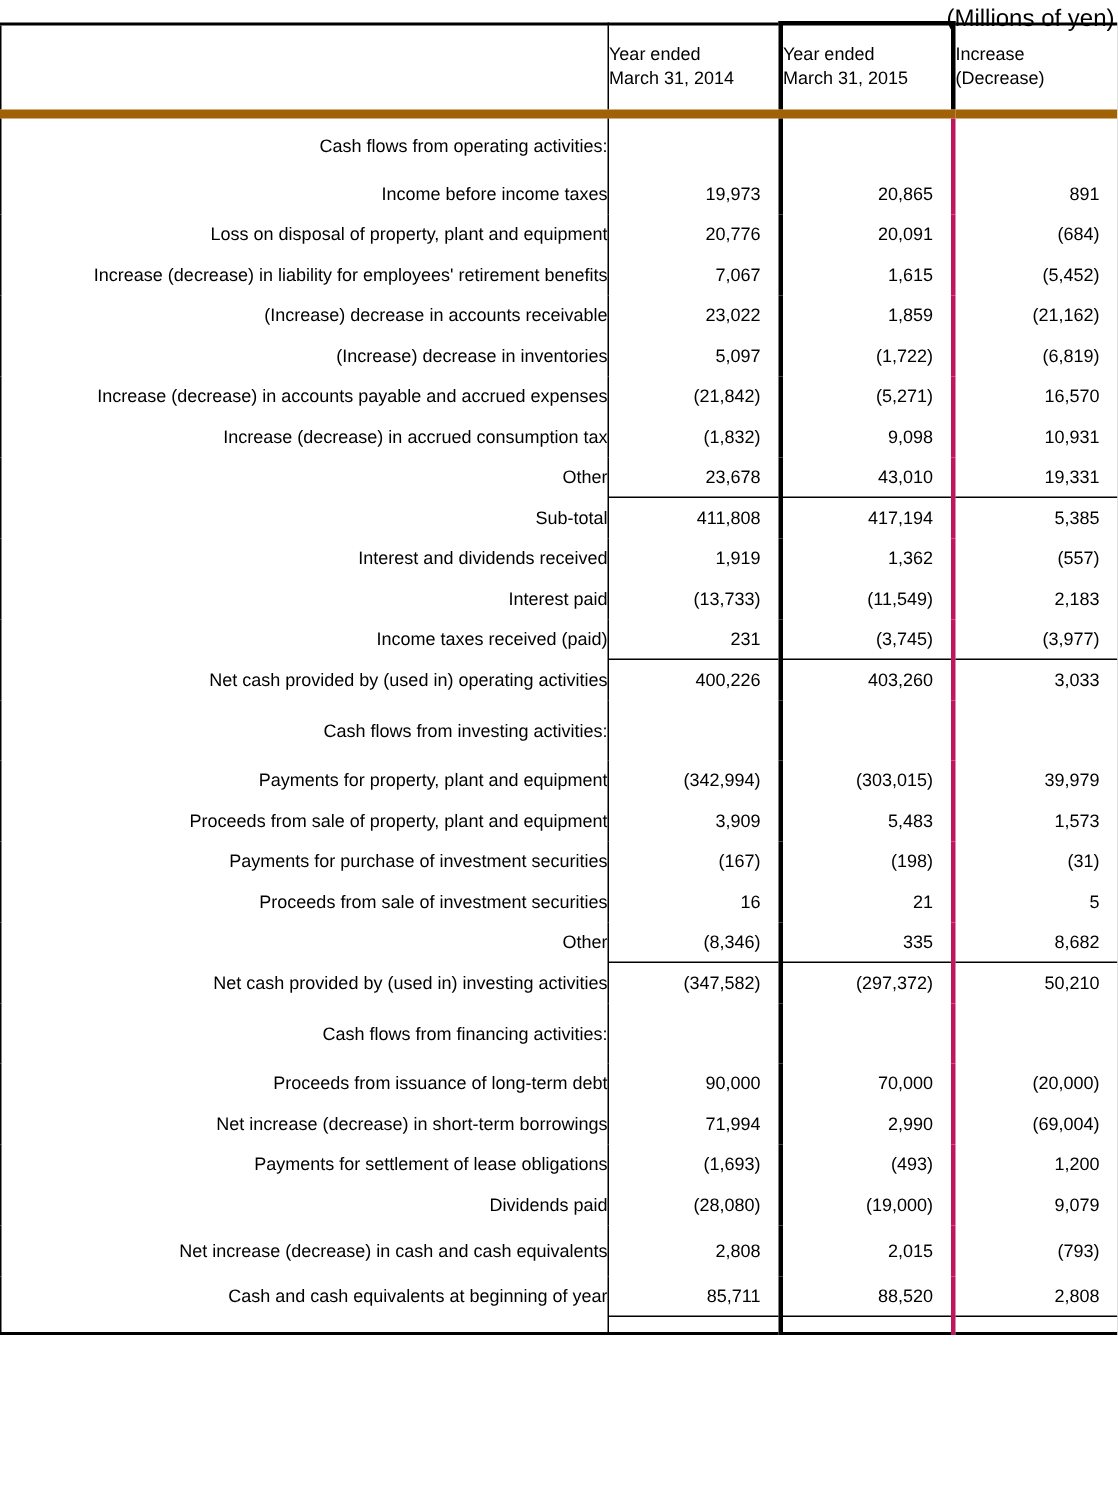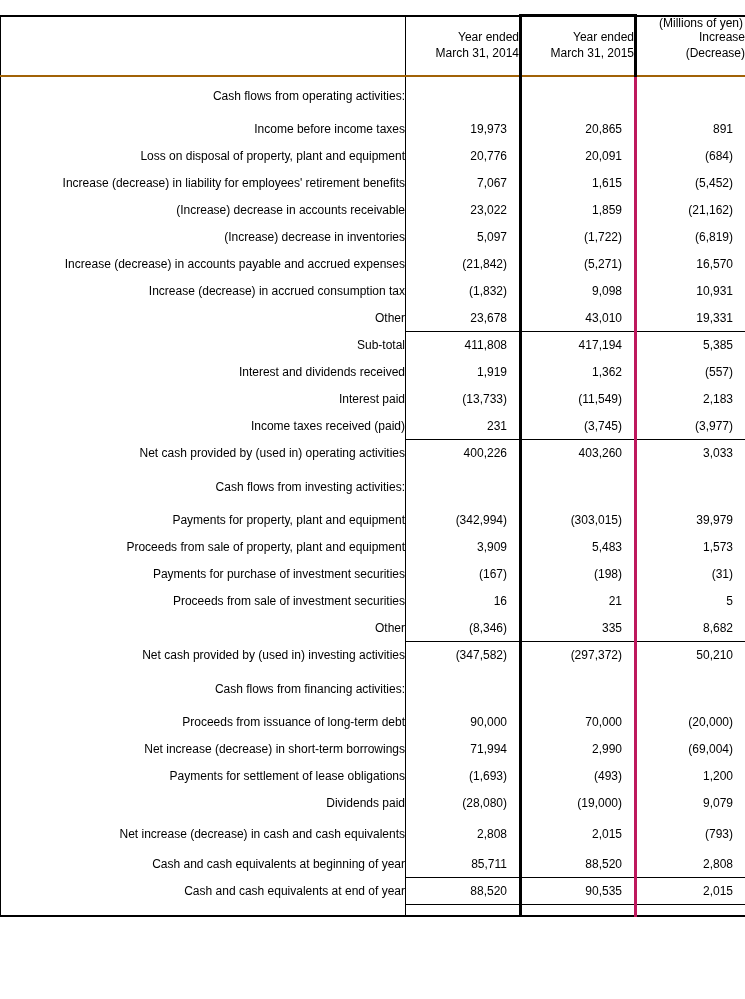--- a/index.html
+++ b/index.html
@@ -8,23 +8,23 @@
     width: 745px;
     height: 999px;
     background: #fff;
     font-family: "Liberation Sans", sans-serif;
     font-size: 12px;
     color: #000;
     overflow: hidden;
   }
   #units {
     position: absolute;
-    top: 16px;
+    top: 4px;
     right: 2px;
-    font-size: 12px;
+    font-size: 16px;
     white-space: nowrap;
   }
   table#cf {
     position: absolute;
     top: 14px;
     left: 0;
     border-collapse: collapse;
     table-layout: fixed;
     width: 745px;
     border-top: 2px solid #000;
@@ -33,25 +33,25 @@
     border-right: 1px solid #000;
   }
   col.c-label { width: 405px; }
   col.c-2014  { width: 115px; }
   col.c-2015  { width: 115px; }
   col.c-inc   { width: 110px; }
 
   thead tr { height: 60px; }
   th {
     font-weight: normal;
-    text-align: right;
+    text-align: left;
     vertical-align: middle;
     white-space: pre-line;
     line-height: 1.3;
-    border-bottom: 2px solid #a16207;
+    border-bottom: 6px solid #a16207;
     padding: 0;
   }
   th.corner { border-right: 1px solid #000; }
   th.v2015h {
     border-left: 3px solid #000;
     border-right: 3px solid #000;
     border-top: 3px solid #000;
   }
 
   td { padding: 0; vertical-align: middle; overflow: hidden; white-space: nowrap; }
@@ -257,26 +257,20 @@
           <td class="val">2,808</td>
           <td class="val v2015">2,015</td>
           <td class="val">(793)</td>
         </tr>
         <tr class="row-flush">
           <td class="lbl">Cash and cash equivalents at beginning of year</td>
           <td class="val">85,711</td>
           <td class="val v2015">88,520</td>
           <td class="val">2,808</td>
         </tr>
-        <tr class="row-flush rule">
-          <td class="lbl">Cash and cash equivalents at end of year</td>
-          <td class="val">88,520</td>
-          <td class="val v2015">90,535</td>
-          <td class="val">2,015</td>
-        </tr>
         <tr class="row-spacer rule">
           <td class="lbl"></td>
           <td class="val"></td>
           <td class="val v2015"></td>
           <td class="val"></td>
         </tr>
       </tbody>
   </table>
 </div>
 

